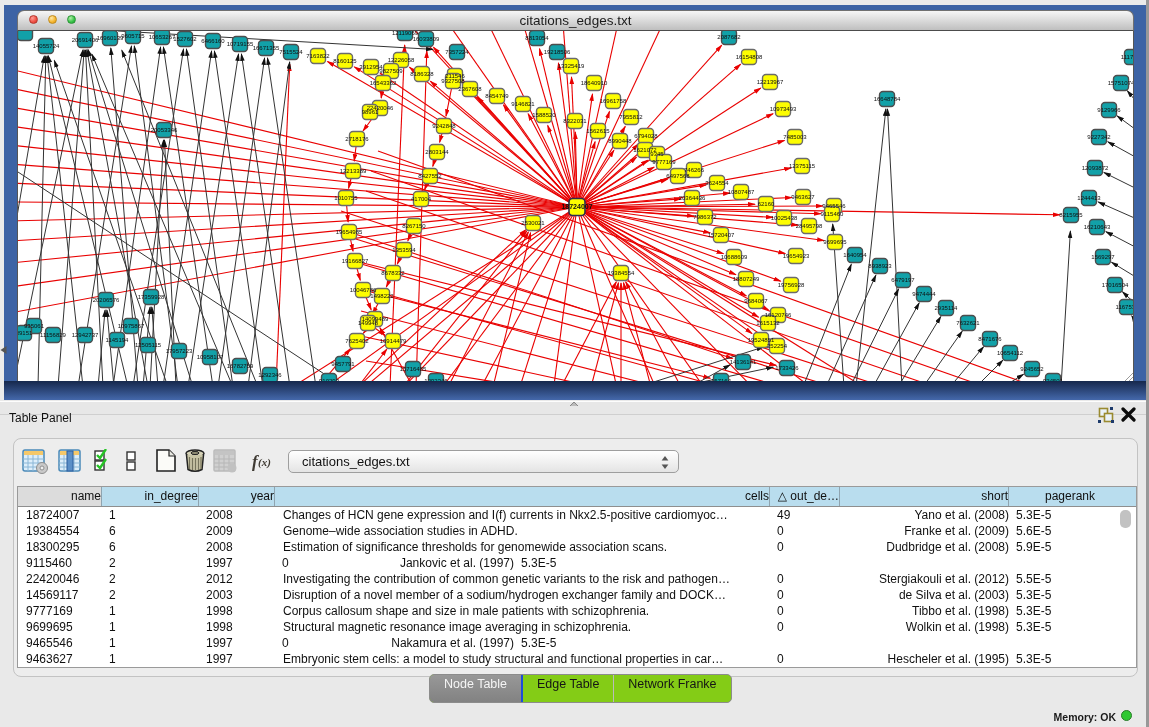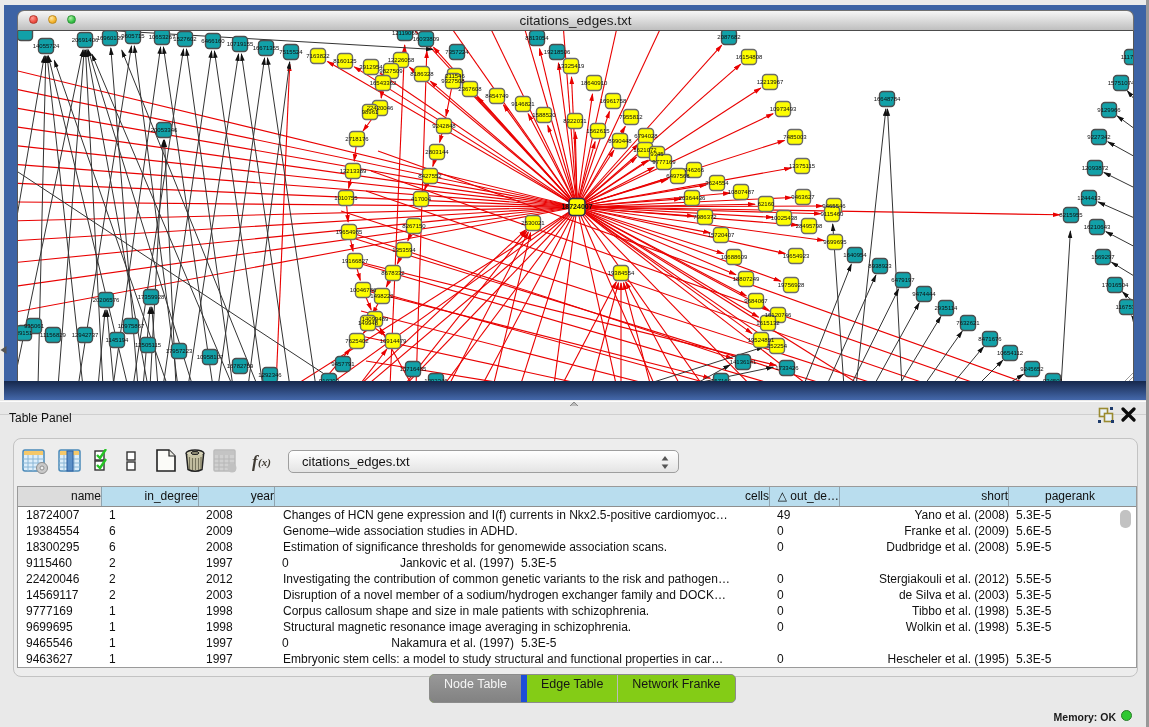--- a/index.html
+++ b/index.html
@@ -697,21 +697,21 @@
           <div class="c3">Embryonic stem cells: a model to study structural and functional properties in car…</div>
           <div class="c4">0</div>
           <div class="c5">Hescheler et al. (1995)</div>
           <div class="c6">5.3E-5</div>
         </div>
       <div style="position:absolute;right:5px;top:23px;width:11px;height:18px;background:#c2c2c2;border-radius:5px"></div>
     </div>
   </div>
   <div class="tabs">
     <div class="tab tabsel">Node Table</div>
-    <div class="tab" style="border-left:6px solid #1d4ed8">Edge Table</div>
+    <div class="tab" style="border-left:2px solid #1d4ed8">Edge Table</div>
     <div class="tab" style="border-left:1px solid #bbb">Network Franke</div>
   </div>
   <div class="memory">Memory: OK</div>
   <div class="memdot"></div>
 </div>
 <div class="rightstrip"></div>
 <svg style="position:absolute;left:0;top:346px" width="7" height="8" viewBox="0 0 7 8">
     <path d="M6.5,0 L6.5,8 L0.5,4 Z" fill="#555"></path>
   </svg>
 </body></html>

